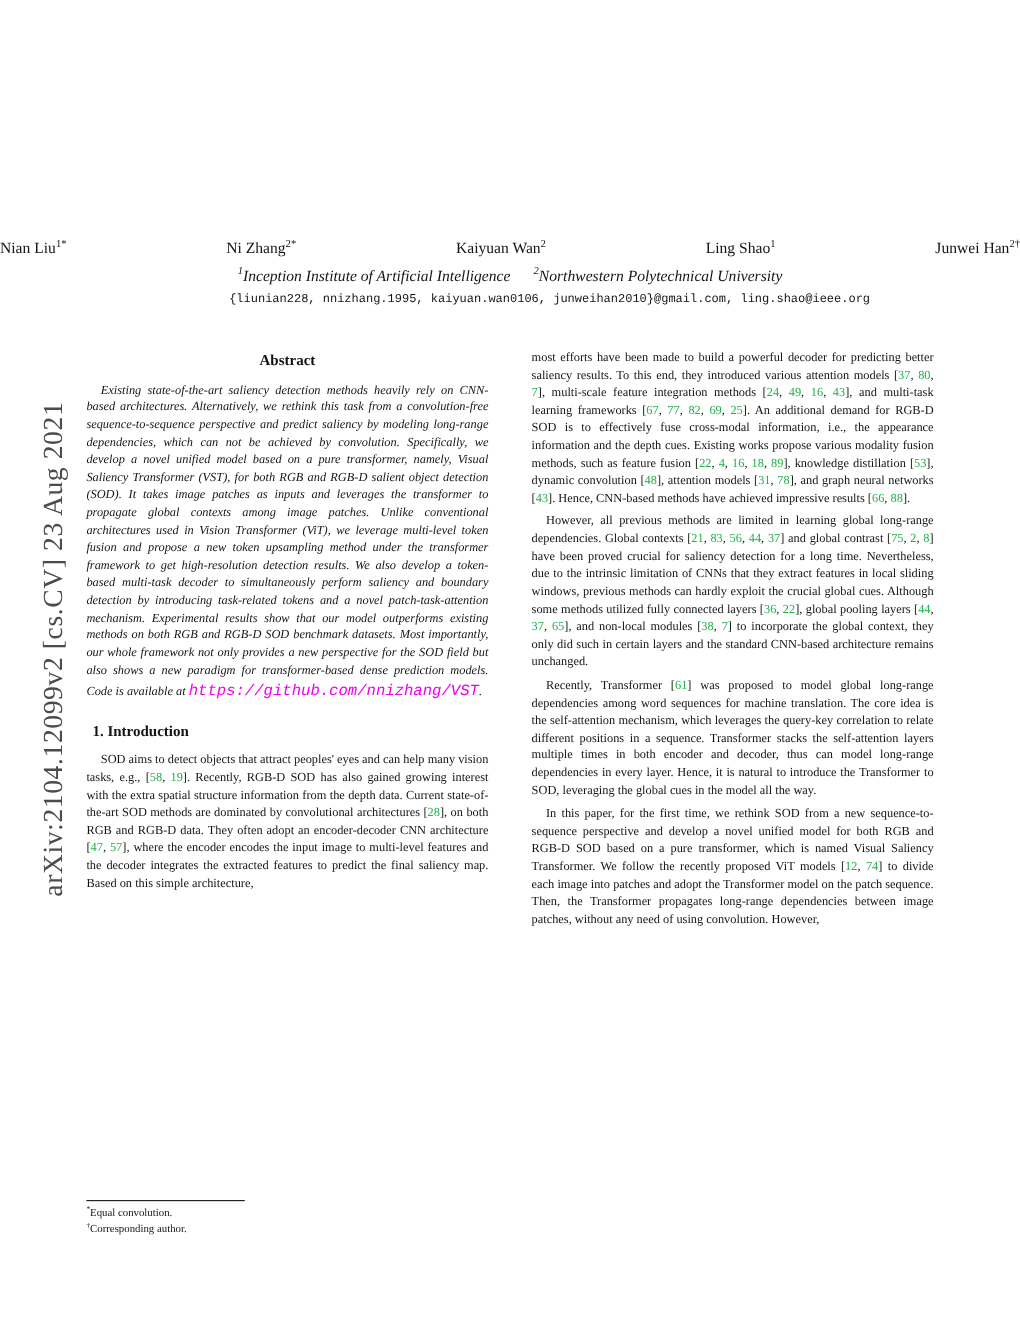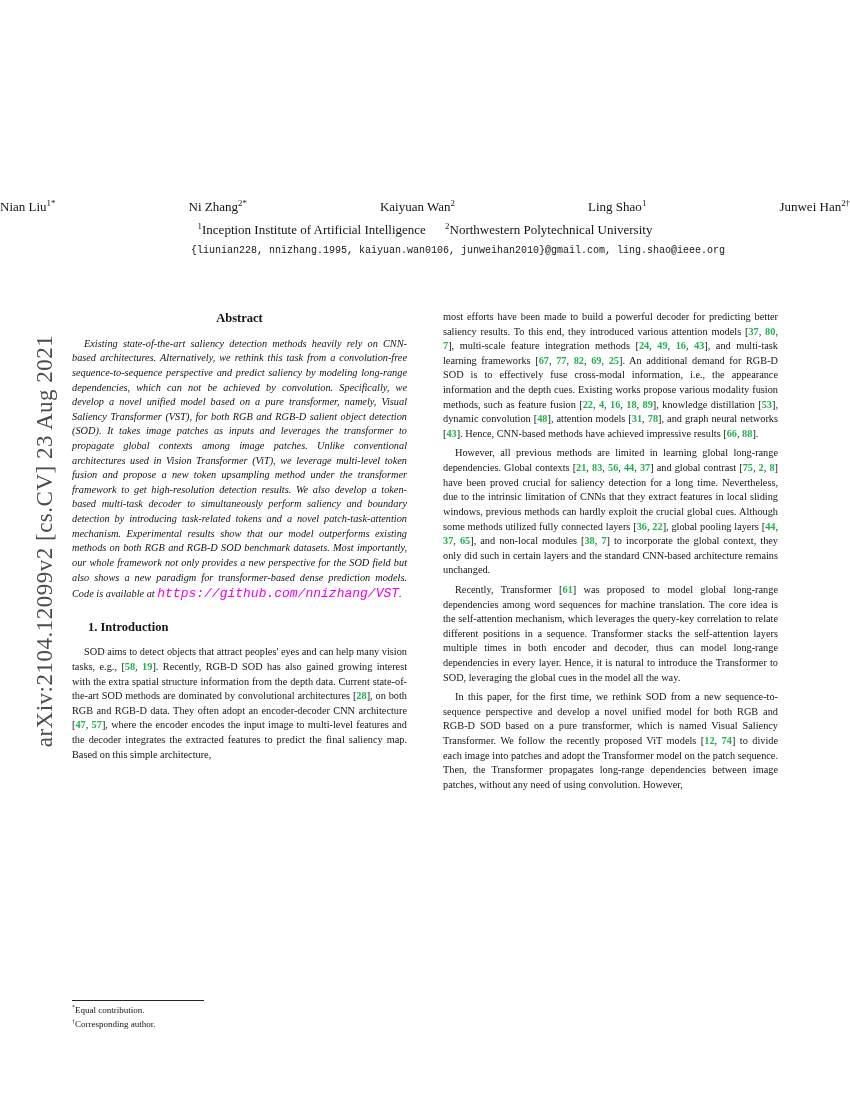--- a/index.html
+++ b/index.html
@@ -7,31 +7,31 @@
     position:relative; width:850px; height:1100px; background:#ffffff;
     font-family:"Liberation Serif", serif; color:#141414; overflow:hidden;
   }
   .arxiv-banner {
     position:absolute; left:-215px; top:528px; width:520px; height:26px;
     line-height:26px; text-align:center; transform:rotate(-90deg);
     font-size:23px; color:#4b4b4b; letter-spacing:0.5px; white-space:nowrap;
   }
   .title { position:absolute; top:144px; left:0; width:100%; text-align:center; font-size:18.5px; font-weight:bold; }
   .authors { position:absolute; top:199px; left:0; width:100%; display:flex; justify-content:space-between; gap:48px; font-size:13px; }
-  .affils { position:absolute; top:222px; left:0; width:100%; text-align:center; font-size:13px; }
+  .affils { position:absolute; top:222px; left:0; width:100%; text-align:center; font-size:13px;font-style:italic; }
   .affil { margin:0 8px; white-space:nowrap; }
   .emails { position:absolute; top:245px; left:0; width:100%; text-align:center; font-family:"Liberation Mono", monospace; font-size:10px;margin-left:33px; }
-  .columns { position:absolute; top:310px; left:72px; width:706px; display:flex; gap:36px; }
+  .columns { position:absolute; top:292px; left:72px; width:706px; display:flex; gap:36px; }
   .col { width:340px; font-size:10.3px; line-height:1.42; text-align:justify; }
   .abstract-heading { text-align:center; font-weight:bold; font-size:12.5px; margin:0 0 9px 0; }
   .abstract-text { font-style:italic; text-indent:12px; margin:0; }
-  .section-heading { font-size:12.5px; font-weight:bold; margin:15px 0 9px 16px; text-align:left; }
+  .section-heading { font-size:12.5px; font-weight:bold; margin:15px 0 9px 5px; text-align:left; }
   p.body-par { margin:0 0 5px 0; }
   p.indent { text-indent:12px; }
-  .cite { color:var(--cite-color, #22b14c);font-weight:bold; }
+  .cite { color:var(--cite-color, #22b14c); }
   .url { color:var(--link-color, #ee00ee); font-family:"Liberation Mono", monospace; font-size:13px; }
   sup { font-size:68%; line-height:0; }
   .footnotes { position:absolute; left:72px; top:1000px; width:340px; font-size:9px; line-height:1.5; text-align:left; }
   .fn-rule { width:132px; border-top:1px solid #222; margin-bottom:3px; }
 </style>
 </head>
 <body>
 
 <div class="page">
 
@@ -63,17 +63,17 @@
     <div class="col">
       <p class="body-par">most efforts have been made to build a powerful decoder for predicting better saliency results. To this end, they introduced various attention models [<span class="cite">37</span>, <span class="cite">80</span>, <span class="cite">7</span>], multi-scale feature integration methods [<span class="cite">24</span>, <span class="cite">49</span>, <span class="cite">16</span>, <span class="cite">43</span>], and multi-task learning frameworks [<span class="cite">67</span>, <span class="cite">77</span>, <span class="cite">82</span>, <span class="cite">69</span>, <span class="cite">25</span>]. An additional demand for RGB-D SOD is to effectively fuse cross-modal information, i.e., the appearance information and the depth cues. Existing works propose various modality fusion methods, such as feature fusion [<span class="cite">22</span>, <span class="cite">4</span>, <span class="cite">16</span>, <span class="cite">18</span>, <span class="cite">89</span>], knowledge distillation [<span class="cite">53</span>], dynamic convolution [<span class="cite">48</span>], attention models [<span class="cite">31</span>, <span class="cite">78</span>], and graph neural networks [<span class="cite">43</span>]. Hence, CNN-based methods have achieved impressive results [<span class="cite">66</span>, <span class="cite">88</span>].</p>
       <p class="body-par indent">However, all previous methods are limited in learning global long-range dependencies. Global contexts [<span class="cite">21</span>, <span class="cite">83</span>, <span class="cite">56</span>, <span class="cite">44</span>, <span class="cite">37</span>] and global contrast [<span class="cite">75</span>, <span class="cite">2</span>, <span class="cite">8</span>] have been proved crucial for saliency detection for a long time. Nevertheless, due to the intrinsic limitation of CNNs that they extract features in local sliding windows, previous methods can hardly exploit the crucial global cues. Although some methods utilized fully connected layers [<span class="cite">36</span>, <span class="cite">22</span>], global pooling layers [<span class="cite">44</span>, <span class="cite">37</span>, <span class="cite">65</span>], and non-local modules [<span class="cite">38</span>, <span class="cite">7</span>] to incorporate the global context, they only did such in certain layers and the standard CNN-based architecture remains unchanged.</p>
       <p class="body-par indent">Recently, Transformer [<span class="cite">61</span>] was proposed to model global long-range dependencies among word sequences for machine translation. The core idea is the self-attention mechanism, which leverages the query-key correlation to relate different positions in a sequence. Transformer stacks the self-attention layers multiple times in both encoder and decoder, thus can model long-range dependencies in every layer. Hence, it is natural to introduce the Transformer to SOD, leveraging the global cues in the model all the way.</p>
       <p class="body-par indent">In this paper, for the first time, we rethink SOD from a new sequence-to-sequence perspective and develop a novel unified model for both RGB and RGB-D SOD based on a pure transformer, which is named Visual Saliency Transformer. We follow the recently proposed ViT models [<span class="cite">12</span>, <span class="cite">74</span>] to divide each image into patches and adopt the Transformer model on the patch sequence. Then, the Transformer propagates long-range dependencies between image patches, without any need of using convolution. However,</p>
     </div>
   </div>
 
   <div class="footnotes">
     <div class="fn-rule"></div>
-    <div class="fn"><sup>*</sup><span>Equal contribution.</span></div>
+    <div class="fn"><sup>*</sup><span>Equal convolution.</span></div>
     <div class="fn"><sup>†</sup><span>Corresponding author.</span></div>
   </div>
 
 </div>
 
 </body></html>

